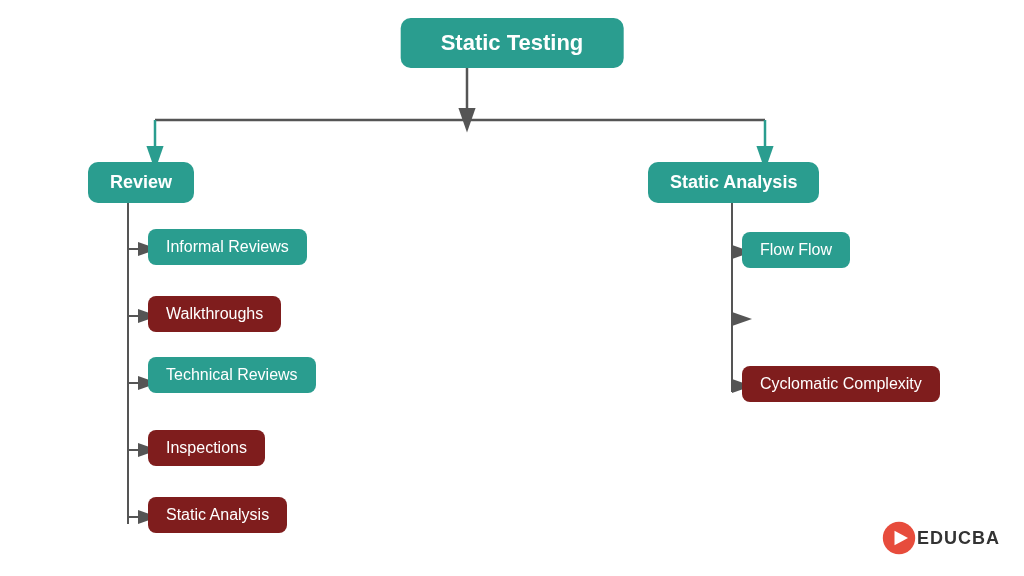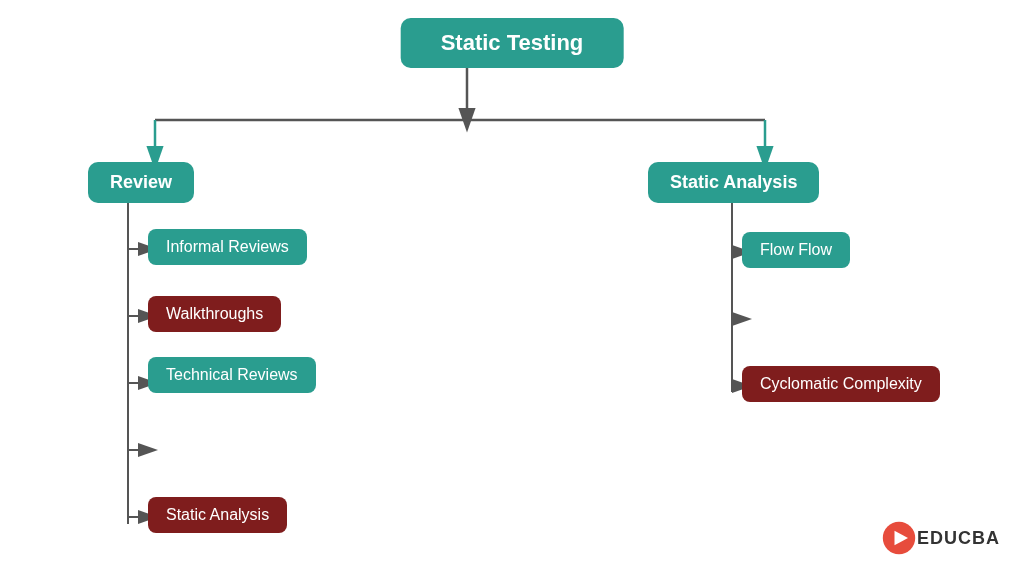--- a/index.html
+++ b/index.html
@@ -175,20 +175,21 @@
 
   <div class="root-node">Static Testing</div>
 
   <div class="branch-node review-node">Review</div>
 
   <div class="branch-node static-analysis-node">Static Analysis</div>
 
   <div class="leaf-node leaf-teal leaf-informal">Informal Reviews</div>
   <div class="leaf-node leaf-gray leaf-walkthroughs">Walkthroughs</div>
   <div class="leaf-node leaf-teal leaf-technical">Technical Reviews</div>
+  <div class="leaf-node leaf-gray leaf-inspections">Inspections</div>
   <div class="leaf-node leaf-gray leaf-static-left">Static Analysis</div>
 
   <div class="leaf-node leaf-teal leaf-dataflow">Flow Flow</div>
   <div class="leaf-node leaf-gray leaf-cyclomatic">Cyclomatic Complexity</div>
 
   <div class="educba-logo">
     <svg class="educba-icon" viewBox="0 0 40 40">
       <circle cx="20" cy="20" r="18" fill="#e74c3c"></circle>
       <polygon points="15,12 30,20 15,28" fill="white"></polygon>
     </svg>

